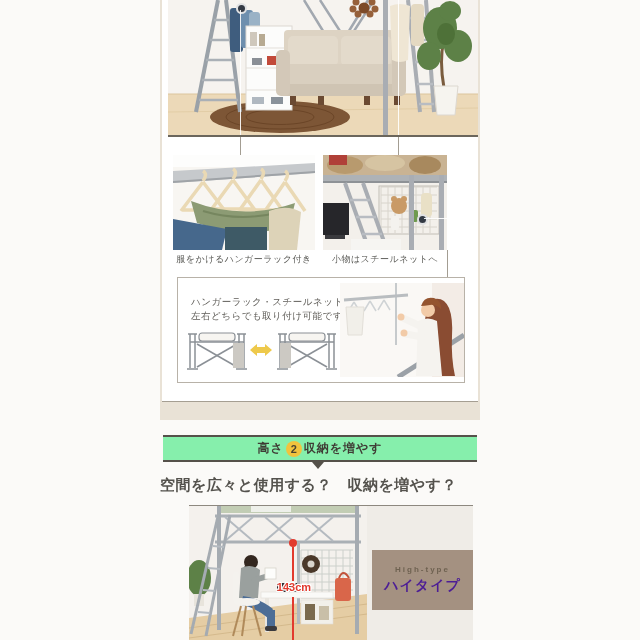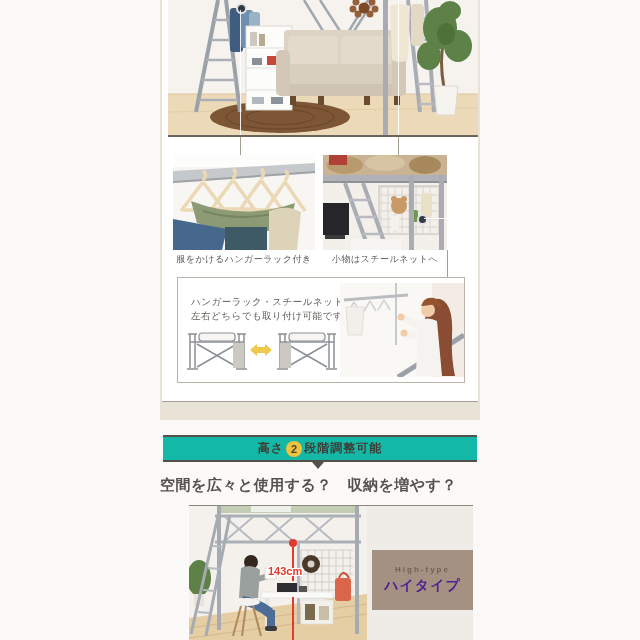--- a/index.html
+++ b/index.html
@@ -30,21 +30,21 @@
 
   
   .lead{background:#a39d92;width:1px;}
   .lead-white{background:rgba(255,255,255,.9);width:1px;}
   .lead-h{background:rgba(255,255,255,.9);height:1px;}
   .dot{width:7px;height:7px;border-radius:50%;background:#343a44;border:2px solid rgba(255,255,255,.85);}
 
   
   .banner{
     left:163px;top:435px;width:314px;height:27px;box-sizing:border-box;
-    background:#14b8a6;border-top:2px solid #55514a;border-bottom:2px solid #55514a;
+    background:#86efac;border-top:2px solid #55514a;border-bottom:2px solid #55514a;
     display:flex;align-items:center;justify-content:center;gap:2px;
   }
   .banner .txt{font-size:12px;font-weight:bold;color:#3f3c35;letter-spacing:1px;}
   .banner .num{
     width:16px;height:16px;border-radius:50%;background:#f1c33d;
     color:#4a4430;font-size:11px;font-weight:bold;
     display:flex;align-items:center;justify-content:center;
   }
   .pointer{
     left:312px;top:462px;width:0;height:0;
@@ -61,21 +61,21 @@
   .type-box{
     left:372px;top:550px;width:101px;height:60px;background:#a49181;
     display:flex;flex-direction:column;align-items:center;justify-content:center;
   }
   .type-en{font-size:8px;font-weight:bold;letter-spacing:2px;color:#6f6251;}
   .type-ja{font-size:14px;font-weight:bold;color:#4c1d95;margin-top:3px;letter-spacing:1px;}
 
   .measure-dot{left:289px;top:539px;width:8px;height:8px;border-radius:50%;background:#e23a2e;}
   .measure-line{width:2px;background:#e23a2e;left:292px;}
   .measure-label{
-    left:268px;top:565px;width:52px;text-align:left;
+    left:268px;top:581px;width:52px;text-align:center;
     font-size:11px;font-weight:bold;color:#e23a2e;
     text-shadow:-1px -1px 0 #fff,1px -1px 0 #fff,-1px 1px 0 #fff,1px 1px 0 #fff,0 1px 0 #fff,0 -1px 0 #fff;
   }
 </style>
 </head>
 <body>
 
 <div class="page">
 
   <div class="abs section1"></div>
@@ -329,21 +329,21 @@
   <div class="abs lead-white" style="left:398px;top:0;height:135px;"></div>
   <div class="abs lead" style="left:398px;top:137px;height:18px;"></div>
   <div class="abs dot" style="left:417px;top:214px;"></div>
   <div class="abs lead-h" style="left:424px;top:218px;width:23px;"></div>
   <div class="abs lead-white" style="left:447px;top:218px;height:32px;"></div>
   <div class="abs lead" style="left:447px;top:250px;height:27px;"></div>
 
   <div class="abs banner">
     <span class="txt">高さ</span>
     <span class="num">2</span>
-    <span class="txt">段階調整可能</span>
+    <span class="txt">収納を増やす</span>
   </div>
   <div class="abs pointer"></div>
   <div class="abs heading">空間を広々と使用する？　収納を増やす？</div>
 
   <div class="abs strip-top"></div>
   <div class="abs wall-panel"></div>
   <div class="abs photo photo-room">
     <svg width="178" height="134" viewBox="0 0 178 134">
       <rect width="178" height="134" fill="#f4f1ed"></rect>
       <polygon points="0,112 178,88 178,134 0,134" fill="#e5cda4"></polygon>

